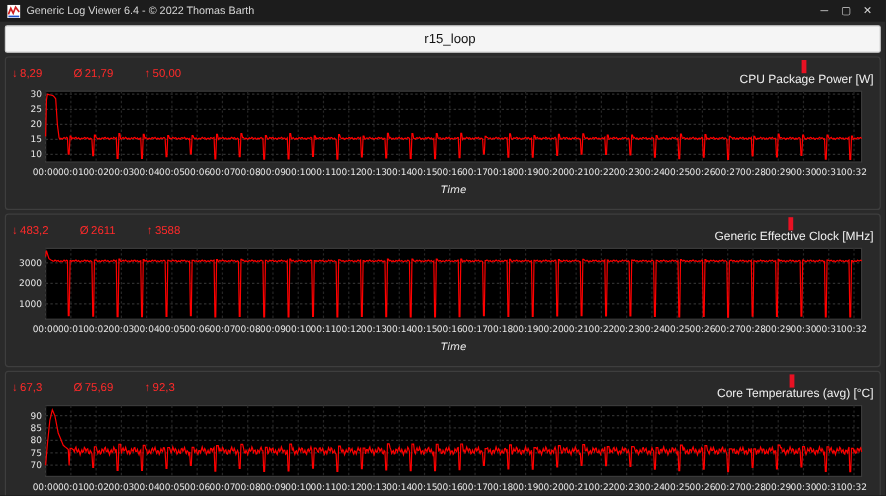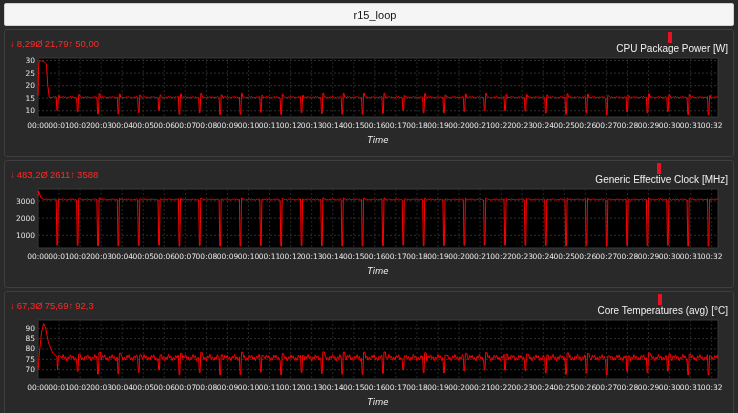--- a/index.html
+++ b/index.html
@@ -26,35 +26,47 @@
   
   .panels{flex:1;display:flex;flex-direction:column;gap:3px;padding:0 4px 4px;}
   .panel{
     flex:1;background:#292929;border:1px solid #3e3e3e;border-radius:3px;
     padding:2px 5px 1px;display:flex;flex-direction:column;min-height:0;
   }
   .panel-head{
     flex:0 0 14px;display:flex;align-items:center;justify-content:space-between;
     margin-bottom:1px;
   }
-  .stats{display:flex;gap:0;font-size:9.5px;color:#ff2a2a;}
+  .stats{display:flex;gap:26px;font-size:9.5px;color:#ff2a2a;}
   .stat{white-space:nowrap;}
   .stat .g{margin-right:2px;}
   .ptitle{display:flex;align-items:center;font-size:10px;color:#f0f0f0;white-space:nowrap;flex-direction:column;}
   .ptitle .bar{width:4px;height:11px;background:#e81123;margin-right:5px;display:inline-block;}
   svg.chart{width:718px;height:100px;display:block;}
   svg text{font-family:"DejaVu Sans","Liberation Sans",sans-serif;}
   svg text.tick{font-size:7.5px;fill:#e6e6e6;}
   svg text.xlabel{font-size:8.5px;font-style:italic;fill:#f0f0f0;}
 </style>
 </head>
 <body>
 
 <div class="app">
 
+  <div class="titlebar">
+    <svg class="app-icon" viewBox="0 0 11 11">
+      <rect x="0" y="0" width="11" height="11" fill="#ffffff"></rect>
+      <polyline points="1,8 3,3 5,7 7,2 10,6" fill="none" stroke="#d02020" stroke-width="1.4"></polyline>
+      <rect x="1" y="9" width="9" height="1.4" fill="#2255cc"></rect>
+    </svg>
+    <span class="title">Generic Log Viewer 6.4 - © 2022 Thomas Barth</span>
+    <span class="spacer"></span>
+    <span class="winbtn">─</span>
+    <span class="winbtn">▢</span>
+    <span class="winbtn">✕</span>
+  </div>
 
   <div class="header">
     <span>r15_loop</span>
   </div>
 
   <div class="panels">
 
     <section class="panel">
       <div class="panel-head">
         <div class="stats">

